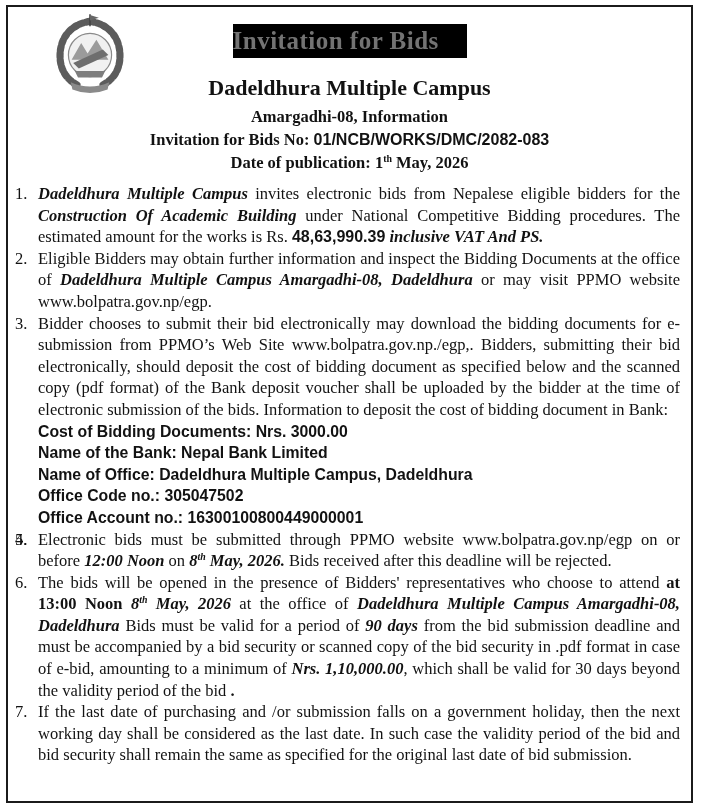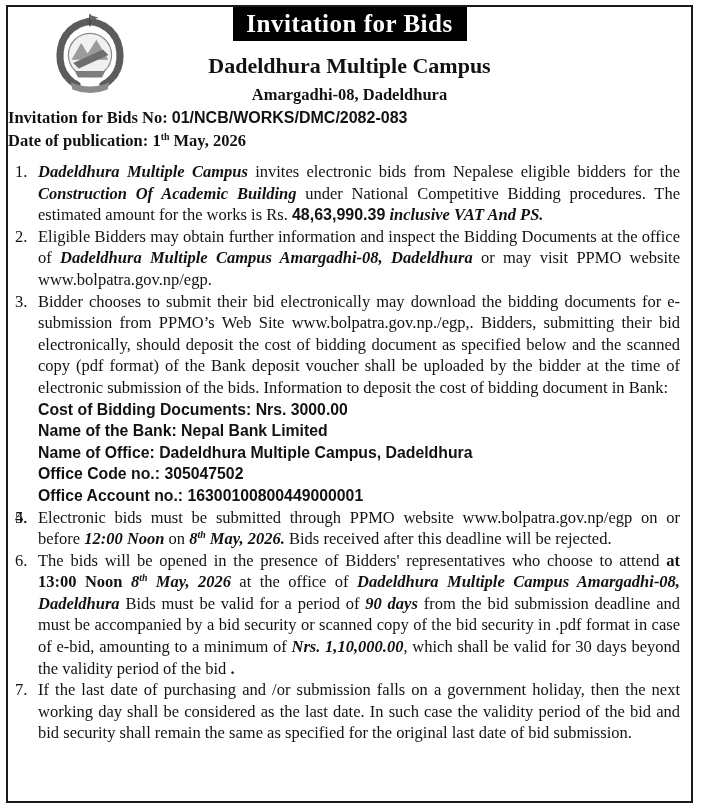--- a/index.html
+++ b/index.html
@@ -6,27 +6,27 @@
   body{
     width:703px;height:810px;background:#ffffff;position:relative;
     font-family:"Liberation Serif", serif;color:#121212;overflow:hidden;
   }
   .frame{
     position:absolute;left:6px;top:5px;width:687px;height:798px;
     border:2px solid #1b1b1b;box-sizing:border-box;background:#fff;
   }
   .emblem{position:absolute;left:42px;top:6px;width:80px;height:84px;}
   .banner{
-    width:234px;height:34px;margin:0 auto;background:#000;color:#ffffff;
-    font-weight:bold;font-size:25px;line-height:33px;text-align:center;
+    width:234px;height:34px;margin:17px auto;background:#000;color:#737373;
+    font-weight:bold;font-size:25px;line-height:33px;text-align:left;
     letter-spacing:0.5px;
   }
   .org{text-align:center;font-weight:bold;font-size:22px;margin-top:12px;line-height:26px;}
   .addr{text-align:center;font-weight:bold;font-size:16.5px;margin-top:5px;line-height:21px;}
-  .bidno,.pubdate{text-align:left;font-size:16.5px;margin-top:2px;line-height:21px;}
+  .bidno,.pubdate{text-align:center;font-size:16.5px;margin-top:2px;line-height:21px;}
   .list{
     margin-top:10px;padding:0 11px 0 7px;
     font-size:16.5px;line-height:21.6px;text-align:justify;
   }
   .item{position:relative;padding-left:23px;}
   .num{position:absolute;left:0;top:0;}
   .subline{
     font-family:Liberation Sans, sans-serif;font-weight:bold;
     font-size:15.8px;text-align:left;
   }
@@ -51,21 +51,21 @@
       <path d="M29 62 L66 45 L73 52 L36 69 Z" fill="#6e6e6e"></path>
       <path d="M31 72 H69 L65 80 H35 Z" fill="#7e7e7e"></path>
       <path d="M26 86 Q50 97 74 86 L72 95 Q50 104 28 95 Z" fill="#8a8a8a"></path>
     </svg>
   </span>
 
   <div class="banner">Invitation for Bids</div>
 
   <div class="org">Dadeldhura Multiple Campus</div>
 
-  <div class="addr">Amargadhi-08, Dadeldhura</div>
+  <div class="addr">Amargadhi-08, Information</div>
 
   <div class="bidno"><span class="seg-b">Invitation for Bids No: </span><span class="seg-b seg-sans">01/NCB/WORKS/DMC/2082-083</span></div>
 
   <div class="pubdate"><span class="seg-b">Date of publication: 1</span><span class="seg-b seg-sup">th</span><span class="seg-b"> May, 2026</span></div>
 
   <div class="list">
       <div class="item"><span class="num">1.</span><span class="itext"><span class="seg-b seg-i">Dadeldhura Multiple Campus</span><span> invites electronic bids from Nepalese eligible bidders for the </span><span class="seg-b seg-i">Construction Of Academic Building</span><span> under National Competitive Bidding procedures. The estimated amount for the works is Rs. </span><span class="seg-b seg-sans">48,63,990.39</span><span> </span><span class="seg-b seg-i">inclusive VAT And PS.</span></span></div>
       <div class="item"><span class="num">2.</span><span class="itext"><span>Eligible Bidders may obtain further information and inspect the Bidding Documents at the office of </span><span class="seg-b seg-i">Dadeldhura Multiple Campus Amargadhi-08, Dadeldhura</span><span> or may visit PPMO website www.bolpatra.gov.np/egp.</span></span></div>
       <div class="item"><span class="num">3.</span><span class="itext"><span>Bidder chooses to submit their bid electronically may download the bidding documents for e-submission from PPMO’s Web Site www.bolpatra.gov.np./egp,. Bidders, submitting their bid electronically, should deposit the cost of bidding document as specified below and the scanned copy (pdf format) of the Bank deposit voucher shall be uploaded by the bidder at the time of electronic submission of the bids. Information to deposit the cost of bidding document in Bank:</span></span><div class="subline">Cost of Bidding Documents: Nrs. 3000.00</div><div class="subline">Name of the Bank: Nepal Bank Limited</div><div class="subline">Name of Office: Dadeldhura Multiple Campus, Dadeldhura</div><div class="subline">Office Code no.: 305047502</div><div class="subline">Office Account no.: 16300100800449000001</div></div>
       <div class="item"><span class="num">4.</span></div>

